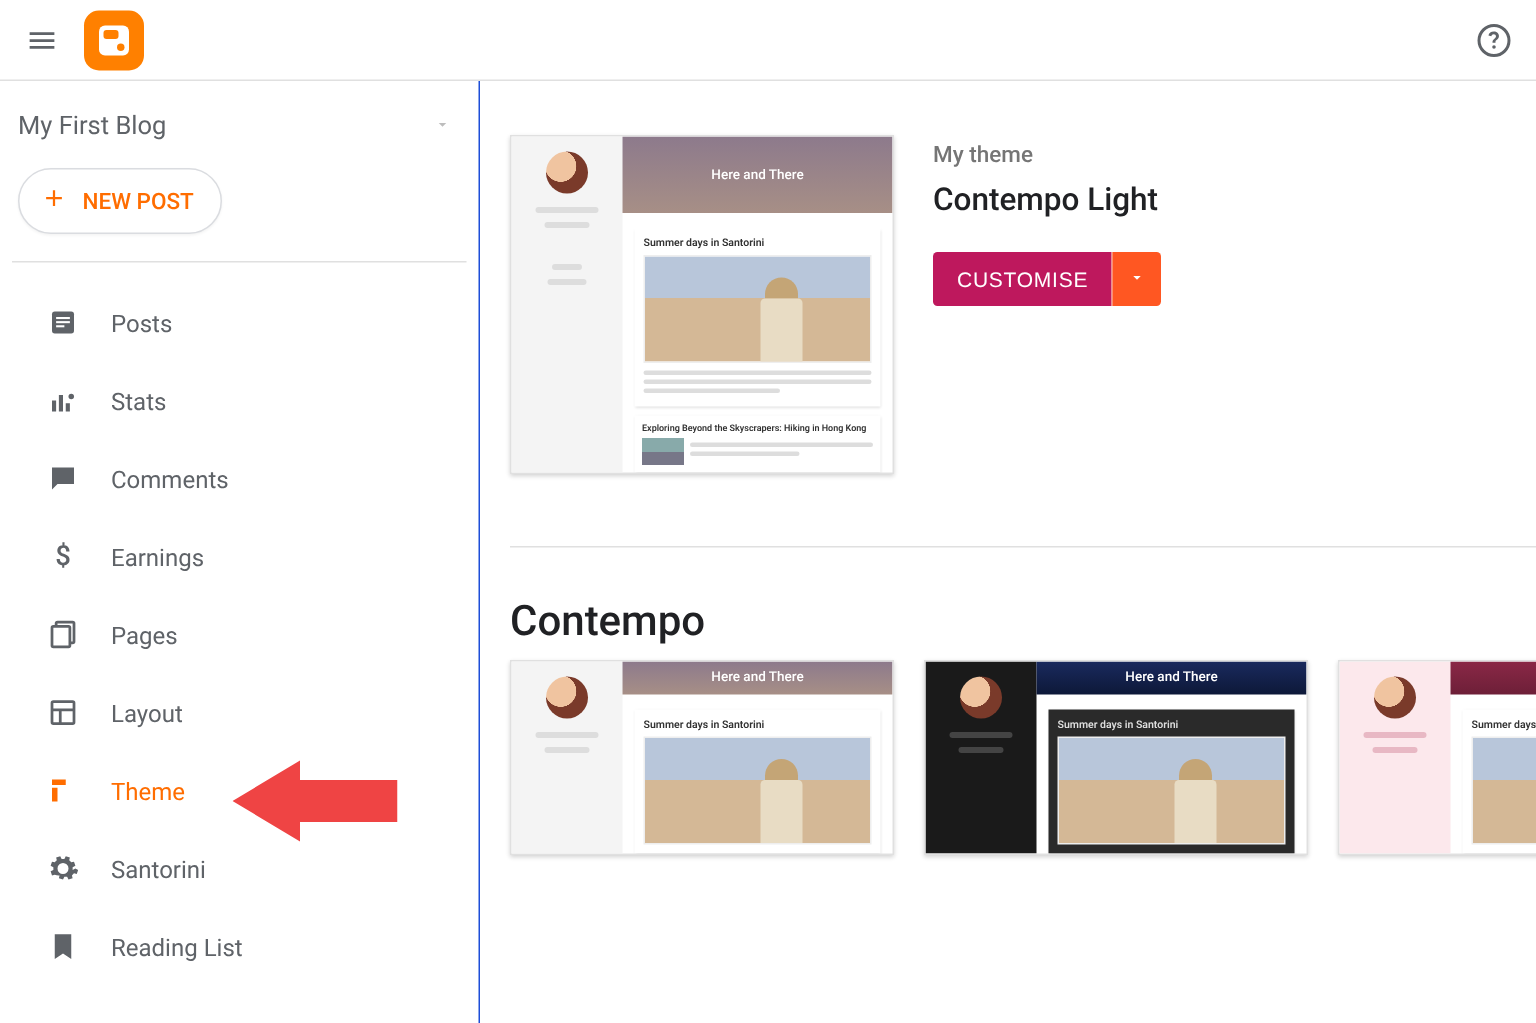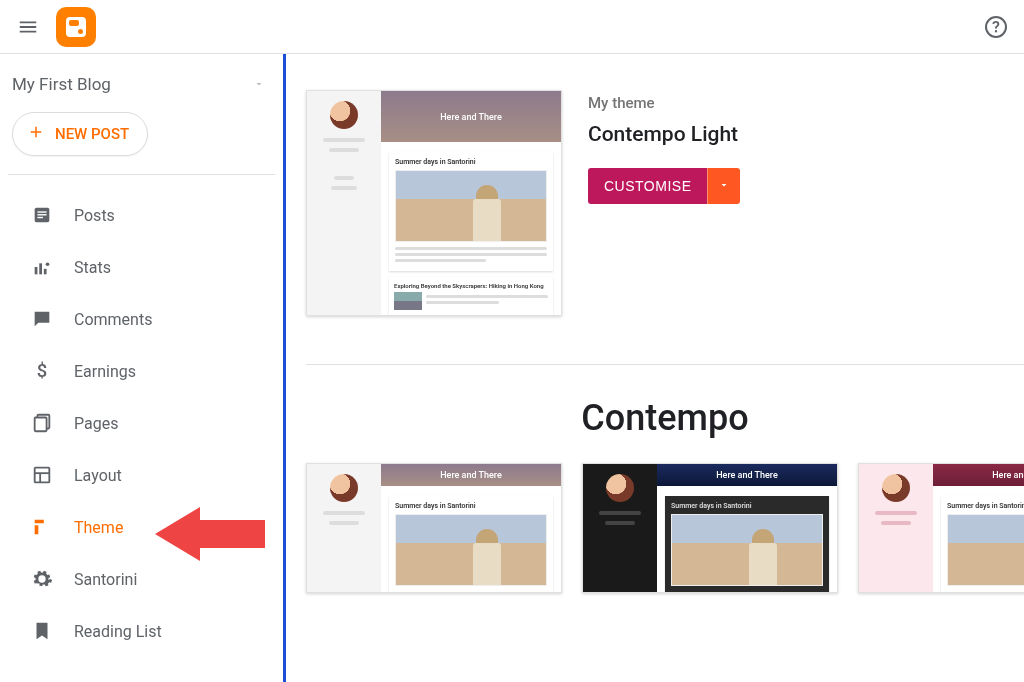--- a/index.html
+++ b/index.html
@@ -61,22 +61,22 @@
   .help-icon {
     width: 40px; height: 40px;
     display:flex; align-items:center; justify-content:center;
     color:#5f6368;
     cursor:pointer;
   }
 
   
   .layout { display:flex; height: calc(100% - 54px); }
   .sidebar {
-    width: 286px;
-    border-right: 3px solid #1d4ed8;
+    width: 320px;
+    border-right: 1px solid #1d4ed8;
     padding-top: 20px;
     position:relative;
     background:#fff;
   }
   .blog-select {
     display:flex; align-items:center; justify-content:space-between;
     padding: 0 18px 18px 12px;
     font-size: 17px;
     color:#5f6368;
     cursor:pointer;
@@ -217,21 +217,21 @@
     color:#fff;
     border:none;
     border-left:1px solid rgba(255,255,255,0.35);
     padding:10px 10px;
     cursor:pointer;
     border-radius:0 3px 3px 0;
     display:flex;align-items:center;
   }
 
   .section-divider{height:1px;background:#e0e0e0;margin: 18px 0 32px 0;}
-  .section-title{ font-size:36px;font-weight:500;margin-bottom:24px;color:#202124;text-align:center; }
+  .section-title{ font-size:28px;font-weight:500;margin-bottom:10px;color:#202124; }
   .theme-grid{ display:flex; gap:20px; }
   .theme-card{
     width: 256px;
     height:130px;
     border:1px solid #e0e0e0;
     background:#fff;
     box-shadow:0 1px 3px rgba(0,0,0,0.18);
     display:flex;
     overflow:hidden;
     cursor:pointer;

